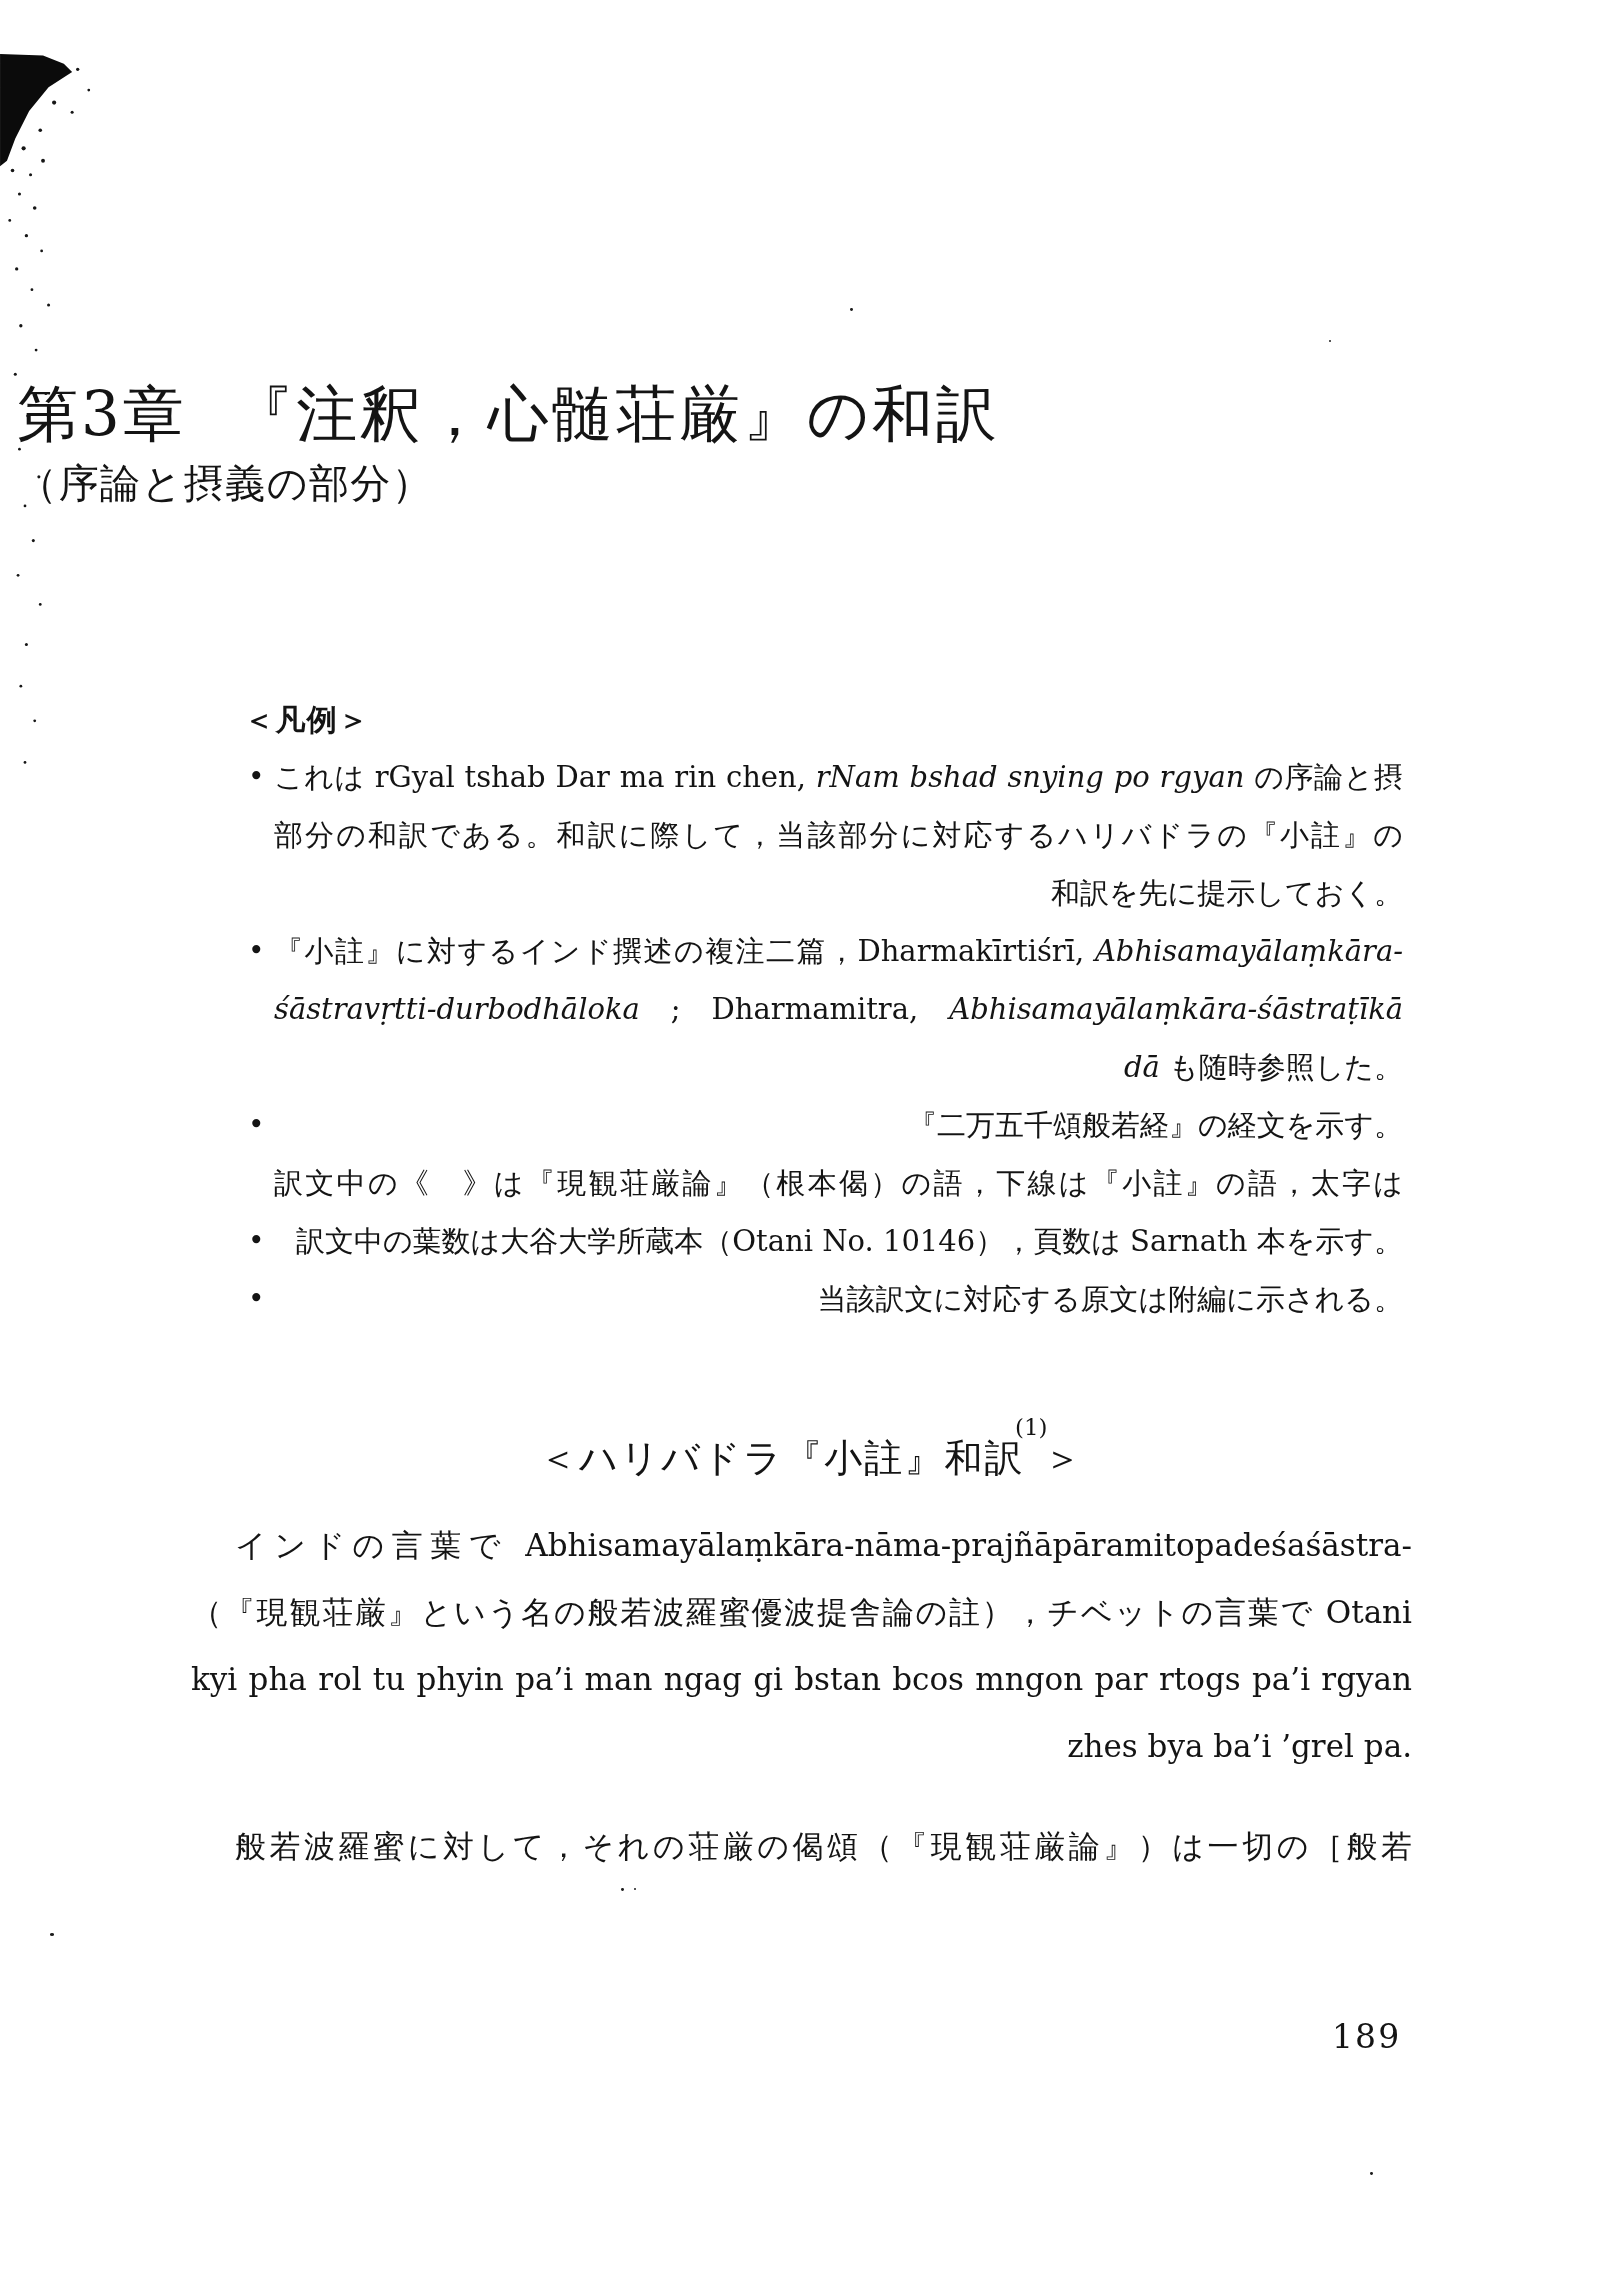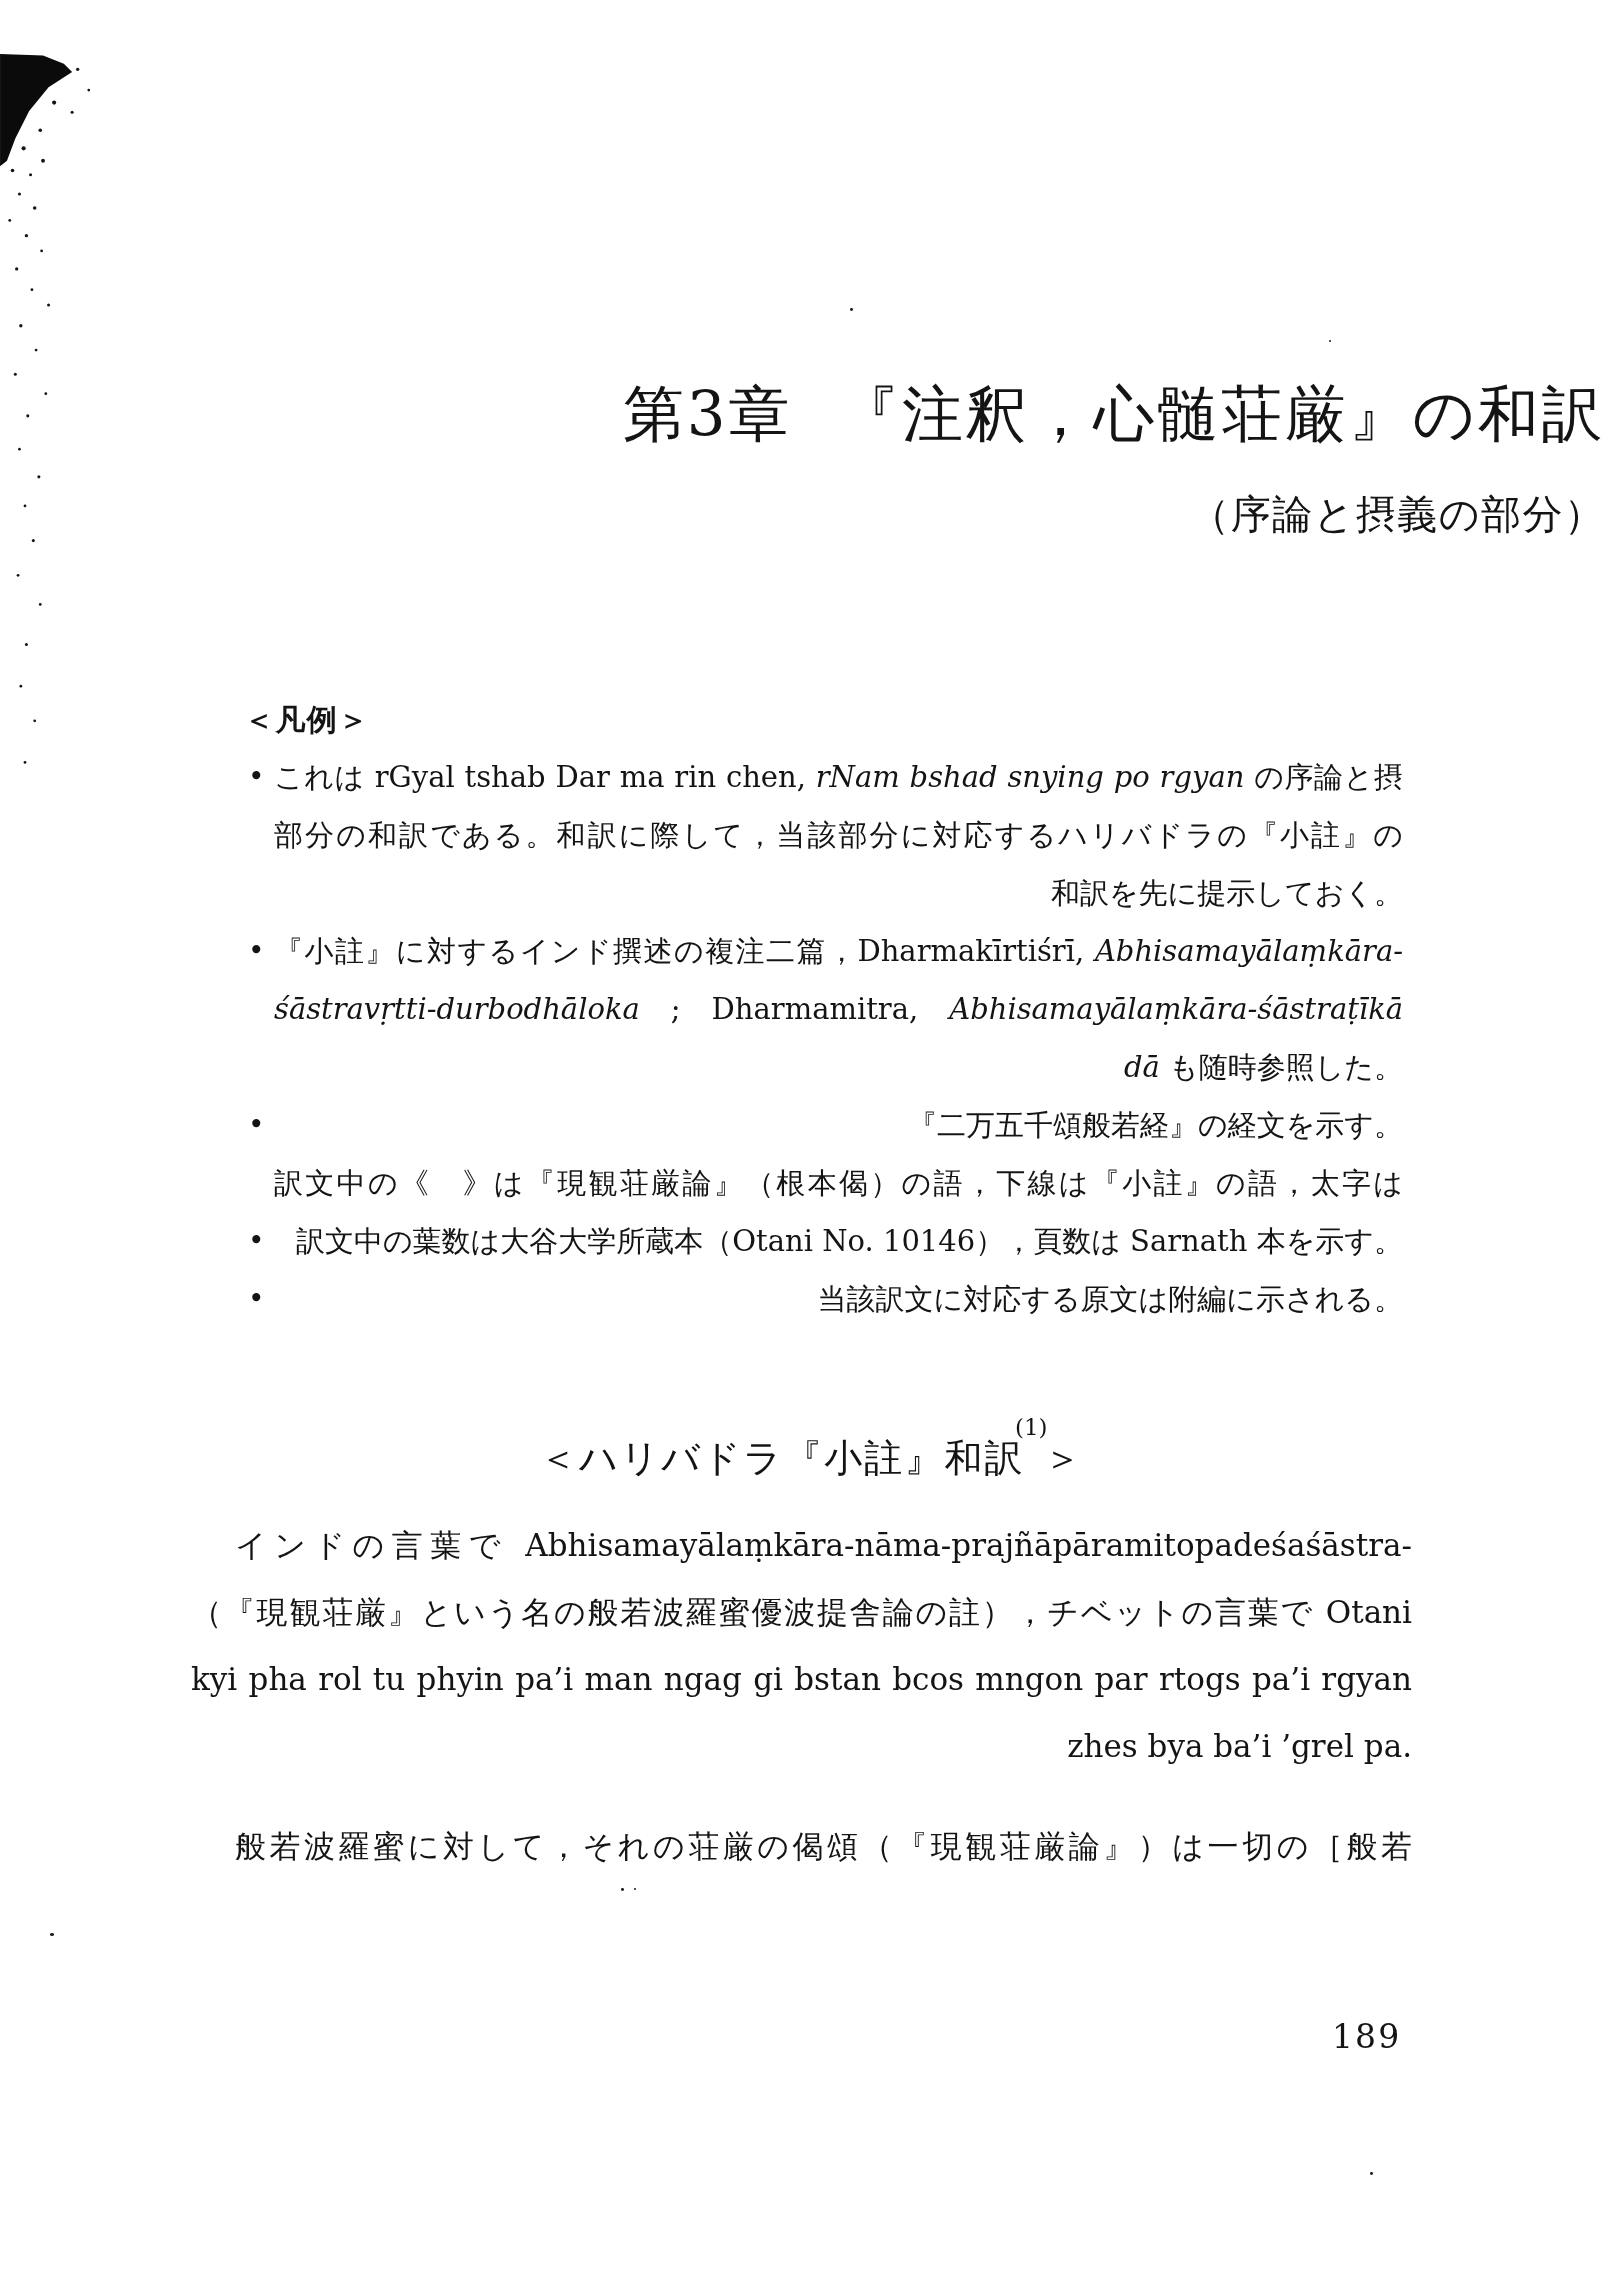--- a/index.html
+++ b/index.html
@@ -5,24 +5,24 @@
   html,body{margin:0;padding:0;background:#ffffff;}
   .page{
     position:relative;width:1623px;height:2295px;background:#fff;
     overflow:hidden;color:#141414;
     font-family:"DejaVu Serif","Liberation Serif",serif;
   }
   
   .artifact{position:absolute;left:0;top:0;pointer-events:none;}
   .speck{position:absolute;background:#1d1d1d;border-radius:50%;}
   
-  .title-block{position:absolute;top:374px;left:17.3px;width:1588px;text-align:right;}
+  .title-block{position:absolute;top:374px;left:17.3px;width:1588px;text-align:left;}
   .chapter-line{font-size:61px;letter-spacing:2.8px;font-weight:500;white-space:nowrap;}
   .chapter-label{margin-right:46px;}
-  .chapter-subtitle{margin-top:31px;font-size:40px;letter-spacing:1.4px;}
+  .chapter-subtitle{font-size:40px;letter-spacing:1.4px;}
   
   .legend-heading{position:absolute;left:244px;top:700px;font-size:30px;font-weight:bold;letter-spacing:1.4px;}
   .legend-list{position:absolute;left:248px;top:748px;width:1155px;font-size:29px;}
   .legend-item{position:relative;padding-left:26px;}
   .legend-item .bullet{position:absolute;left:0;top:0;height:58px;line-height:58px;font-size:28px;}
   .legend-list .line{height:58px;line-height:58px;overflow:hidden;}
   
   .section-heading{position:absolute;top:1433px;left:17.3px;width:1588px;text-align:center;
     font-size:38px;letter-spacing:2.1px;white-space:nowrap;}
   .fn-sup{font-size:23px;position:relative;top:-36px;margin-left:-9.7px;margin-right:-4.2px;letter-spacing:0;}

